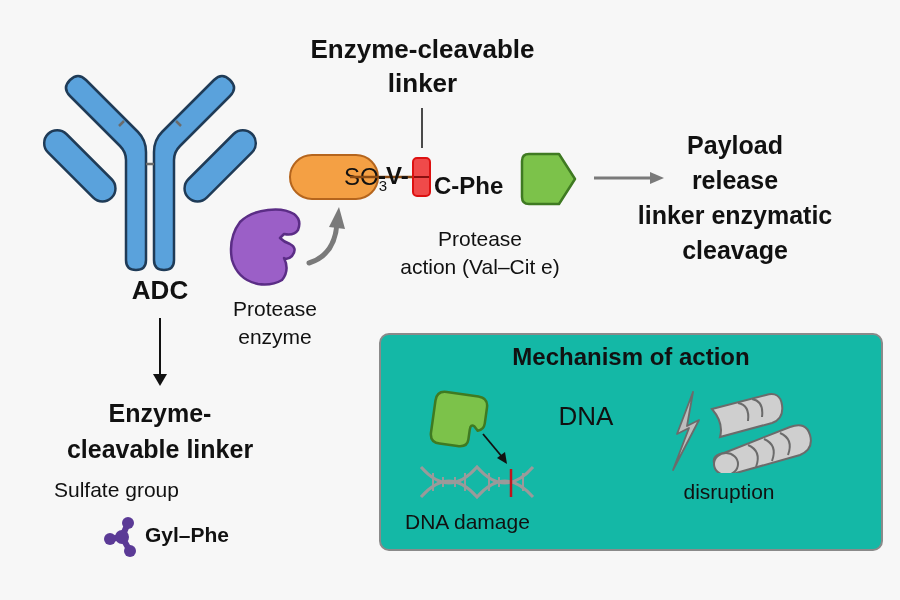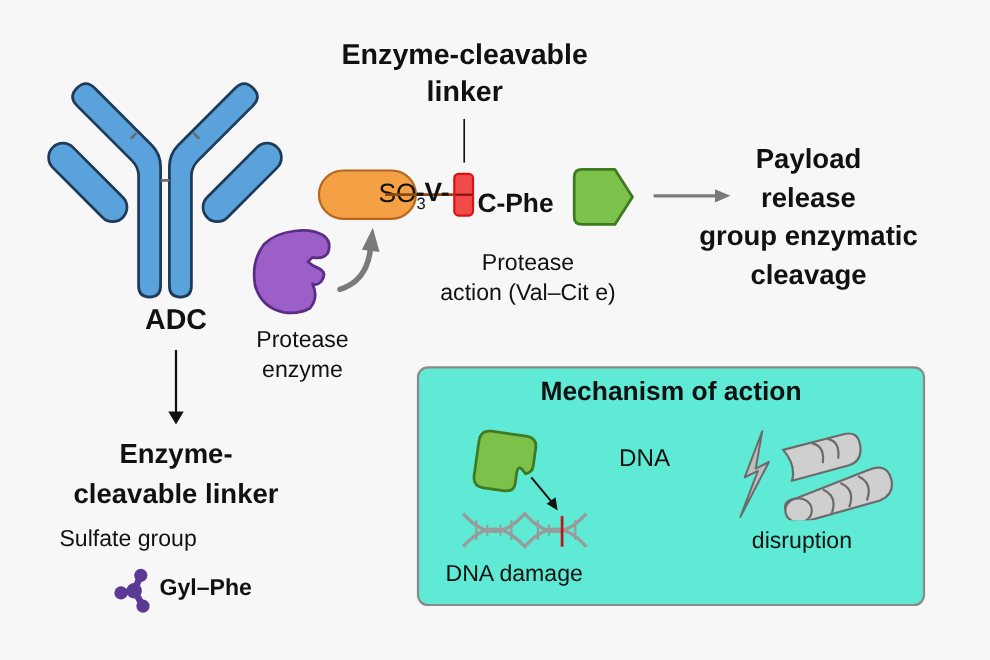--- a/index.html
+++ b/index.html
@@ -12,22 +12,22 @@
     }
     .abs { position: absolute; }
     .bold { font-weight: bold; }
     .center { text-align: center; }
     #stage { position: absolute; left: 0; top: 0; width: 900px; height: 600px; }
     .t-title { font-size: 26px; font-weight: bold; line-height: 34px; }
     .t-label { font-size: 22px; line-height: 28px; }
     .t-big { font-size: 25px; font-weight: bold; line-height: 35px; }
     .chain-text { font-size: 24px; font-weight: bold; }
     .moa-box {
-      position: absolute; left: 379px; top: 333px; width: 462px; height: 218px;
-      border: 2px solid #8a8a8a; border-radius: 10px; background: #5eead4;
+      position: absolute; left: 379px; top: 333px; width: 504px; height: 218px;
+      border: 2px solid #8a8a8a; border-radius: 10px; background: #14b8a6;
       box-sizing: border-box;
     }
   </style>
 </head>
 <body>
 
 <div id="stage">
 
   <svg class="abs" style="left:40px; top:60px;" width="220" height="220" viewBox="0 0 220 220">
     <g stroke="#1f3b57" stroke-width="2.5" fill="#5aa2dc" stroke-linejoin="round">
@@ -98,21 +98,21 @@
   </svg>
 
   <svg class="abs" style="left:594px; top:170px;" width="72" height="16">
     <line x1="0" y1="8" x2="60" y2="8" stroke="#7a7a7a" stroke-width="3"></line>
     <polygon points="56,2 70,8 56,14" fill="#7a7a7a"></polygon>
   </svg>
 
   <div class="abs center t-big" style="left:610px; top:128px; width:250px;">
     <div>Payload</div>
     <div>release</div>
-    <div>group enzymatic</div>
+    <div>linker enzymatic</div>
     <div>cleavage</div>
   </div>
 
   <svg class="abs" style="left:228px; top:204px;" width="80" height="84">
     <path d="M40 6 Q56 4 66 10 Q74 16 70 26 Q66 32 56 30 L52 34 Q56 38 62 40 Q70 44 64 52 Q60 56 56 54 Q62 66 54 76 Q44 82 30 80 Q10 76 4 56 Q0 34 12 18 Q22 8 40 6 Z" fill="#9b5fc7" stroke="#5b2d86" stroke-width="2.5" stroke-linejoin="round"></path>
   </svg>
   <svg class="abs" style="left:305px; top:205px;" width="42" height="64">
     <path d="M4 58 Q30 50 32 18" fill="none" stroke="#7a7a7a" stroke-width="5" stroke-linecap="round"></path>
     <polygon points="24,22 34,2 40,24" fill="#7a7a7a"></polygon>
   </svg>
@@ -148,21 +148,21 @@
         <line x1="36" y1="14" x2="36" y2="24"></line>
         <line x1="46" y1="10" x2="46" y2="28"></line>
         <line x1="70" y1="10" x2="70" y2="28"></line>
         <line x1="80" y1="14" x2="80" y2="24"></line>
         <line x1="104" y1="10" x2="104" y2="28"></line>
       </g>
       <line x1="92" y1="6" x2="92" y2="34" stroke="#c0141c" stroke-width="2.5"></line>
     </svg>
     <div class="abs" style="left:24px; top:175px; font-size:21px;">DNA damage</div>
 
-    <div class="abs center" style="left:160px; top:68px; width:90px; font-size:22px; line-height:27px;">
+    <div class="abs center" style="left:160px; top:68px; width:90px; font-size:26px; line-height:27px;">
       <div>DNA</div>
     </div>
 
     <svg class="abs" style="left:290px; top:55px;" width="32" height="82">
       <path d="M22 2 L6 44 L18 38 L2 80 L28 30 L16 36 Z" fill="#bdbdbd" stroke="#6b6b6b" stroke-width="1.8" stroke-linejoin="round"></path>
     </svg>
     <svg class="abs" style="left:325px; top:58px;" width="118" height="80">
       <g stroke="#6b6b6b" stroke-width="2" fill="#cfcfcf">
         <path d="M6 16 L60 2 Q74 -2 76 12 Q78 26 66 30 L14 44 Q18 30 6 16 Z"></path>
         <path d="M32 10 Q44 12 42 28" fill="none"></path>

